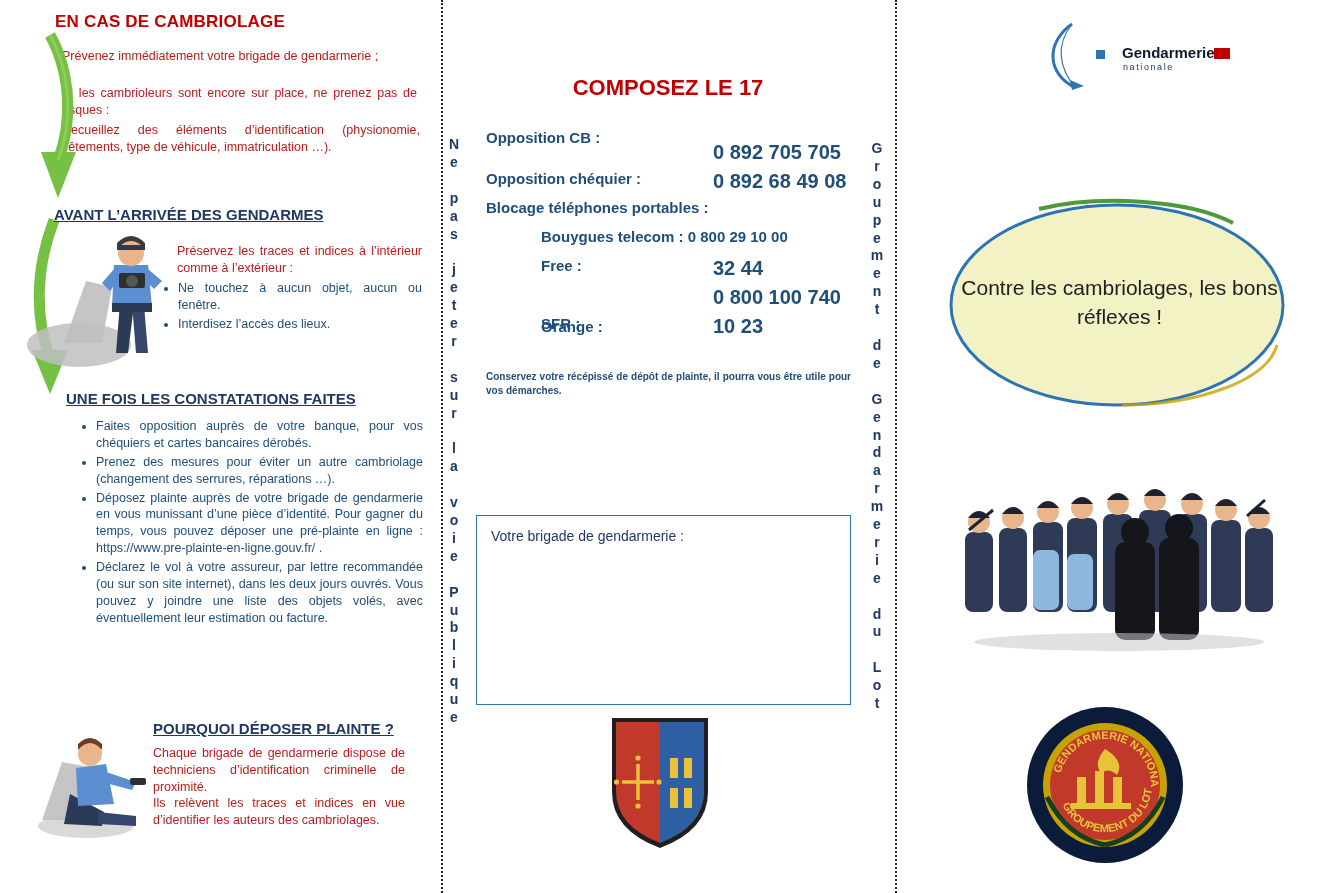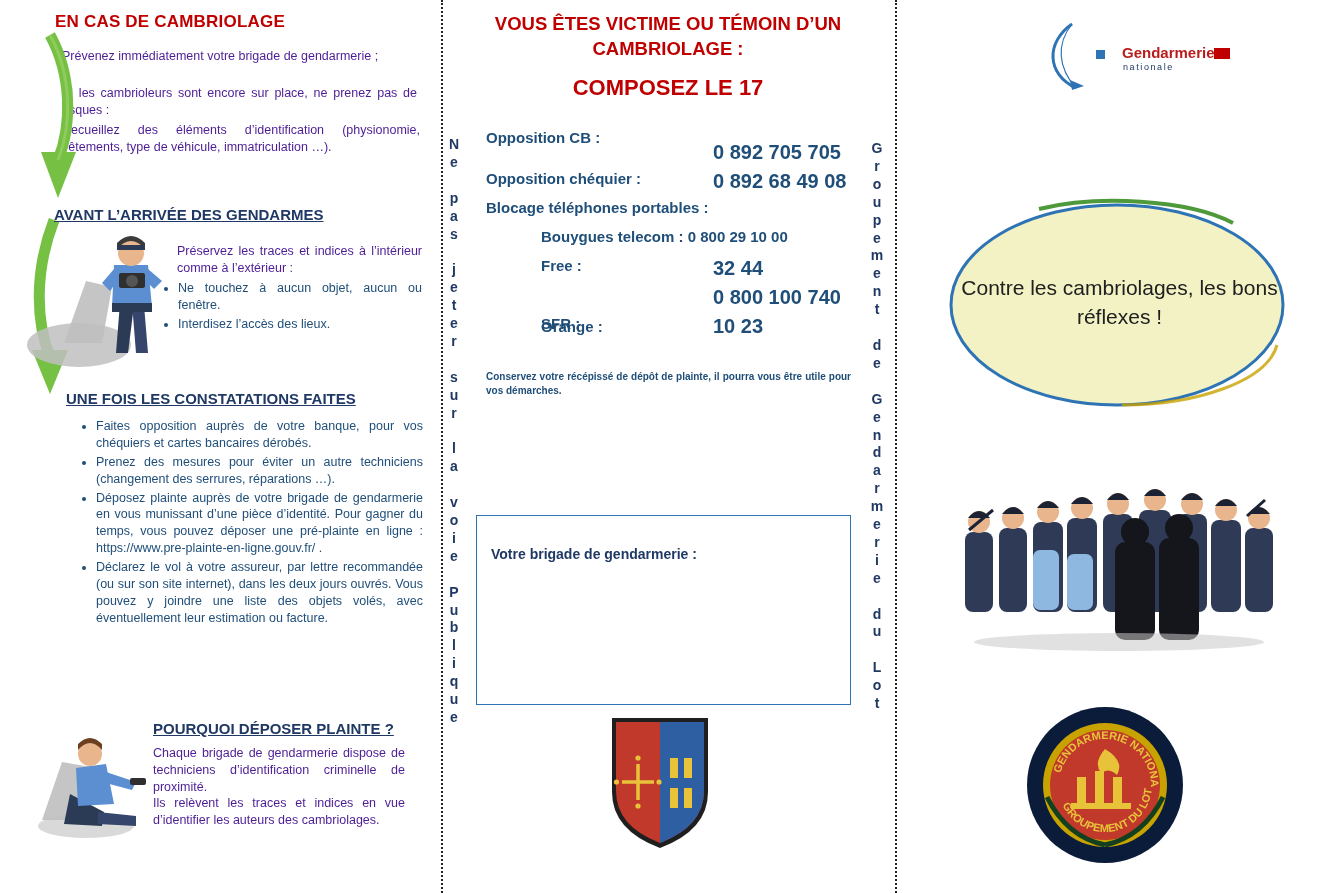--- a/index.html
+++ b/index.html
@@ -30,21 +30,21 @@
   
   .h-red {
     color:#C00000; font-weight:bold; font-size:17px;
     letter-spacing:0.2px;
   }
   .h-blue-ul {
     color:#1F3864; font-weight:bold; font-size:15px;
     text-decoration:underline;
   }
   .body-blue {
-    color:#4c1d95; font-size:12.5px; line-height:1.35;
+    color:#b91c1c; font-size:12.5px; line-height:1.35;
     text-align:justify;
   }
   ul.bullets { margin:2px 0 0 0; padding-left:18px; }
   ul.bullets li { color:#1F4E79; font-size:12.5px; line-height:1.35; text-align:justify; margin-bottom:2px; }
 
   
   #left-title { position:absolute; left:55px; top:12px; }
   #left-p1 { position:absolute; left:62px; top:48px; width:355px; }
   #left-p2 { position:absolute; left:62px; top:85px; width:355px; }
   #left-p3 { position:absolute; left:62px; top:122px; width:358px; }
@@ -99,28 +99,28 @@
     color:#1F4E79; font-weight:bold; font-size:10px; line-height:1.42;
     text-align:justify;
   }
 
   #brigade-box {
     position:absolute; left:33px; top:515px; width:375px; height:190px;
     border:1px solid #2E74B5; background:#ffffff;
   }
   #brigade-box-label {
     position:absolute; left:14px; top:12px;
-    color:#1F3864; font-weight:bold; font-size:14px;margin-top:18px;
+    color:#1F3864; font-weight:normal; font-size:14px;
   }
 
   .shield { position:absolute; left:163px; top:712px; width:108px; height:140px; }
 
   
   .logo-gn { position:absolute; left:145px; top:22px; width:220px; height:70px; }
-  .logo-gn .txt1 { position:absolute; left:80px; top:22px; color:#b91c1c; font-weight:bold; font-size:15px; }
+  .logo-gn .txt1 { position:absolute; left:80px; top:22px; color:#0f172a; font-weight:bold; font-size:15px; }
   .logo-gn .txt2 { position:absolute; left:81px; top:40px; color:#1F3864; font-size:9px; letter-spacing:1.6px; }
 
   #slogan-wrap { position:absolute; left:50px; top:195px; width:345px; height:215px; }
   #slogan {
     position:absolute; inset:0;
     display:flex; align-items:center; justify-content:center;
     text-align:center;
     color:#202020; font-size:21px; line-height:1.38;
   }
 
@@ -178,21 +178,21 @@
     <div id="left-h2" class="h-blue-ul">AVANT L’ARRIVÉE DES GENDARMES</div>
     <div id="left-sec2-text" class="body-blue">Préservez les traces et indices à l’intérieur comme à l’extérieur :</div>
     <ul id="left-sec2-bullets" class="bullets">
       <li>Ne touchez à aucun objet, aucun ou fenêtre.</li>
       <li>Interdisez l’accès des lieux.</li>
     </ul>
 
     <div id="left-h3" class="h-blue-ul">UNE FOIS LES CONSTATATIONS FAITES</div>
     <ul id="left-sec3-bullets" class="bullets">
       <li>Faites opposition auprès de votre banque, pour vos chéquiers et cartes bancaires dérobés.</li>
-      <li>Prenez des mesures pour éviter un autre techniciens (changement des serrures, réparations …).</li>
+      <li>Prenez des mesures pour éviter un autre cambriolage (changement des serrures, réparations …).</li>
       <li>Déposez plainte auprès de votre brigade de gendarmerie en vous munissant d’une pièce d’identité. Pour gagner du temps, vous pouvez déposer une pré-plainte en ligne : https://www.pre-plainte-en-ligne.gouv.fr/ .</li>
       <li>Déclarez le vol à votre assureur, par lettre recommandée (ou sur son site internet), dans les deux jours ouvrés. Vous pouvez y joindre une liste des objets volés, avec éventuellement leur estimation ou facture.</li>
     </ul>
 
     <svg class="fig2" viewBox="0 0 130 120">
       <path d="M18 100 L60 100 L72 48 L38 42 Z" fill="#BFBFBF" opacity="0.9"></path>
       <ellipse cx="62" cy="106" rx="48" ry="12" fill="#BFBFBF" opacity="0.6"></ellipse>
 
       <path d="M46 74 L40 104 L78 106 L80 92 Z" fill="#2B3A55"></path>
       <path d="M74 92 L112 96 L112 106 L74 104 Z" fill="#35456B"></path>
@@ -242,21 +242,20 @@
       <span>b</span>
       <span>l</span>
       <span>i</span>
       <span>q</span>
       <span>u</span>
       <span>e</span>
   </div>
 
   <div class="panel panel-mid">
 
-    <div id="mid-title">VOUS ÊTES VICTIME OU TÉMOIN D’UN CAMBRIOLAGE :</div>
     <div id="mid-compose">COMPOSEZ LE 17</div>
 
     <div class="contact-label" style="left:43px; top:129px;">Opposition CB :</div>
     <div class="contact-value" style="left:270px; top:141px;">0 892 705 705</div>
 
     <div class="contact-label" style="left:43px; top:170px;">Opposition chéquier :</div>
     <div class="contact-value" style="left:270px; top:170px;">0 892 68 49 08</div>
 
     <div class="contact-label" style="left:43px; top:199px;">Blocage téléphones portables :</div>
 

